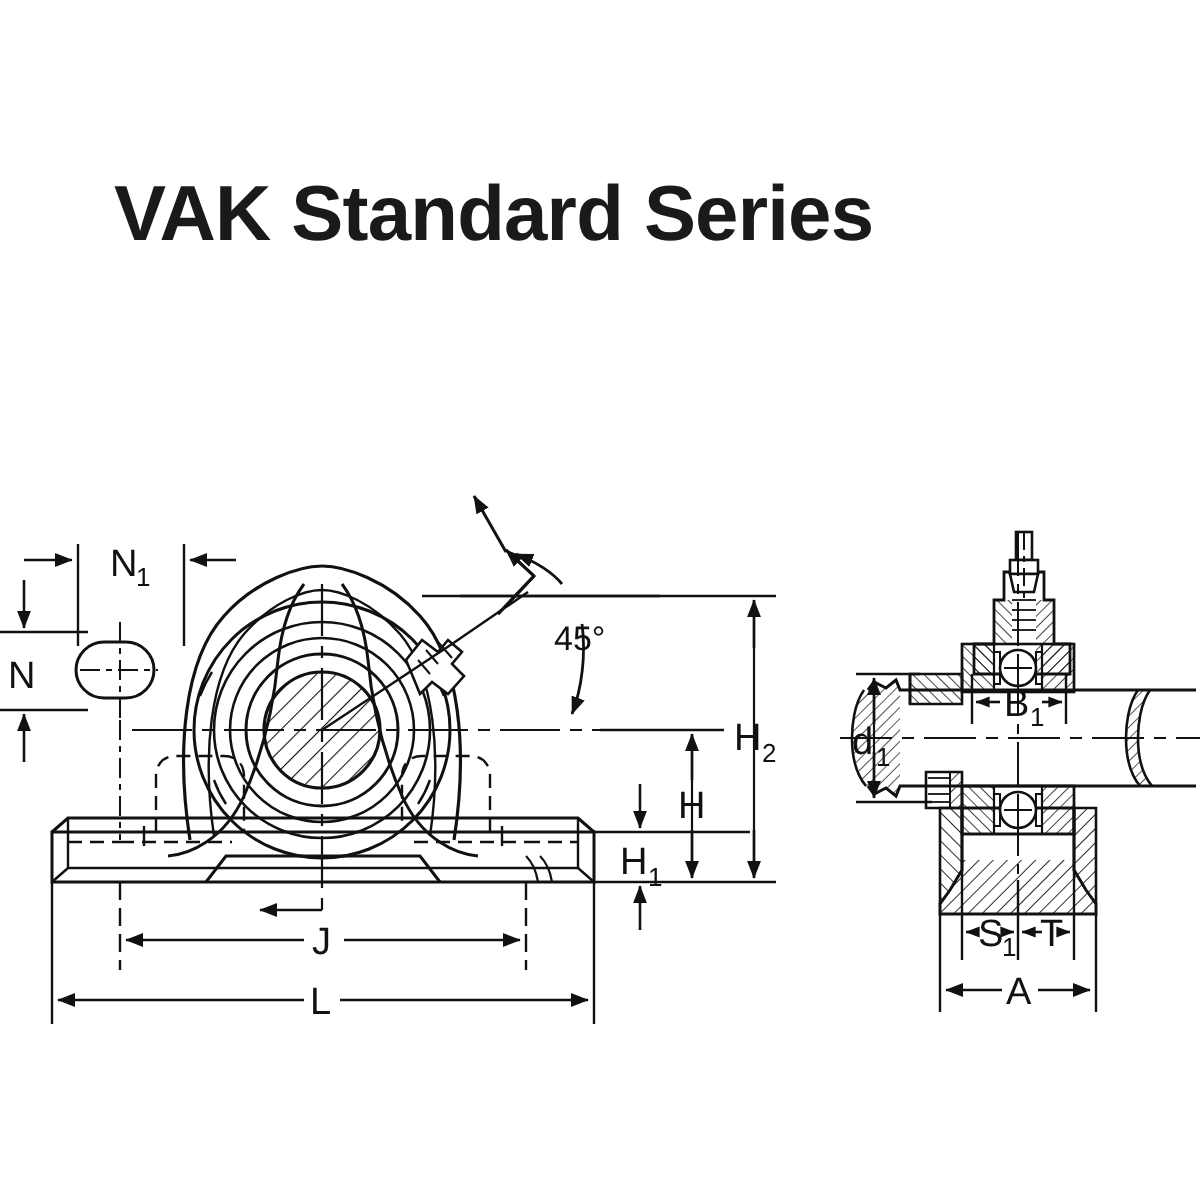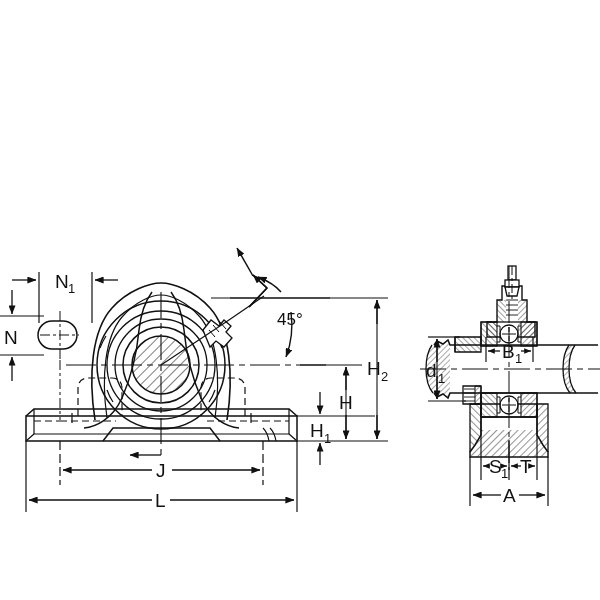--- a/index.html
+++ b/index.html
@@ -49,20 +49,21 @@
     font-family: "Liberation Sans", sans-serif;
     font-size: 17px;
     fill: #111111;
   }
 </style>
 </head>
 <body>
 
 <div id="page">
 
+  <div id="title">VAK Standard Series</div>
 
   <svg id="drawing" width="600" height="600" viewBox="0 0 600 600">
 
     <defs>
       <marker id="ah" markerWidth="9" markerHeight="7" refX="8.6" refY="3.5" orient="auto" markerUnits="userSpaceOnUse">
         <path d="M0,0 L9,3.5 L0,7 z" fill="#111111"></path>
       </marker>
       <marker id="ahS" markerWidth="7" markerHeight="5.6" refX="6.8" refY="2.8" orient="auto" markerUnits="userSpaceOnUse">
         <path d="M0,0 L7,2.8 L0,5.6 z" fill="#111111"></path>
       </marker>

